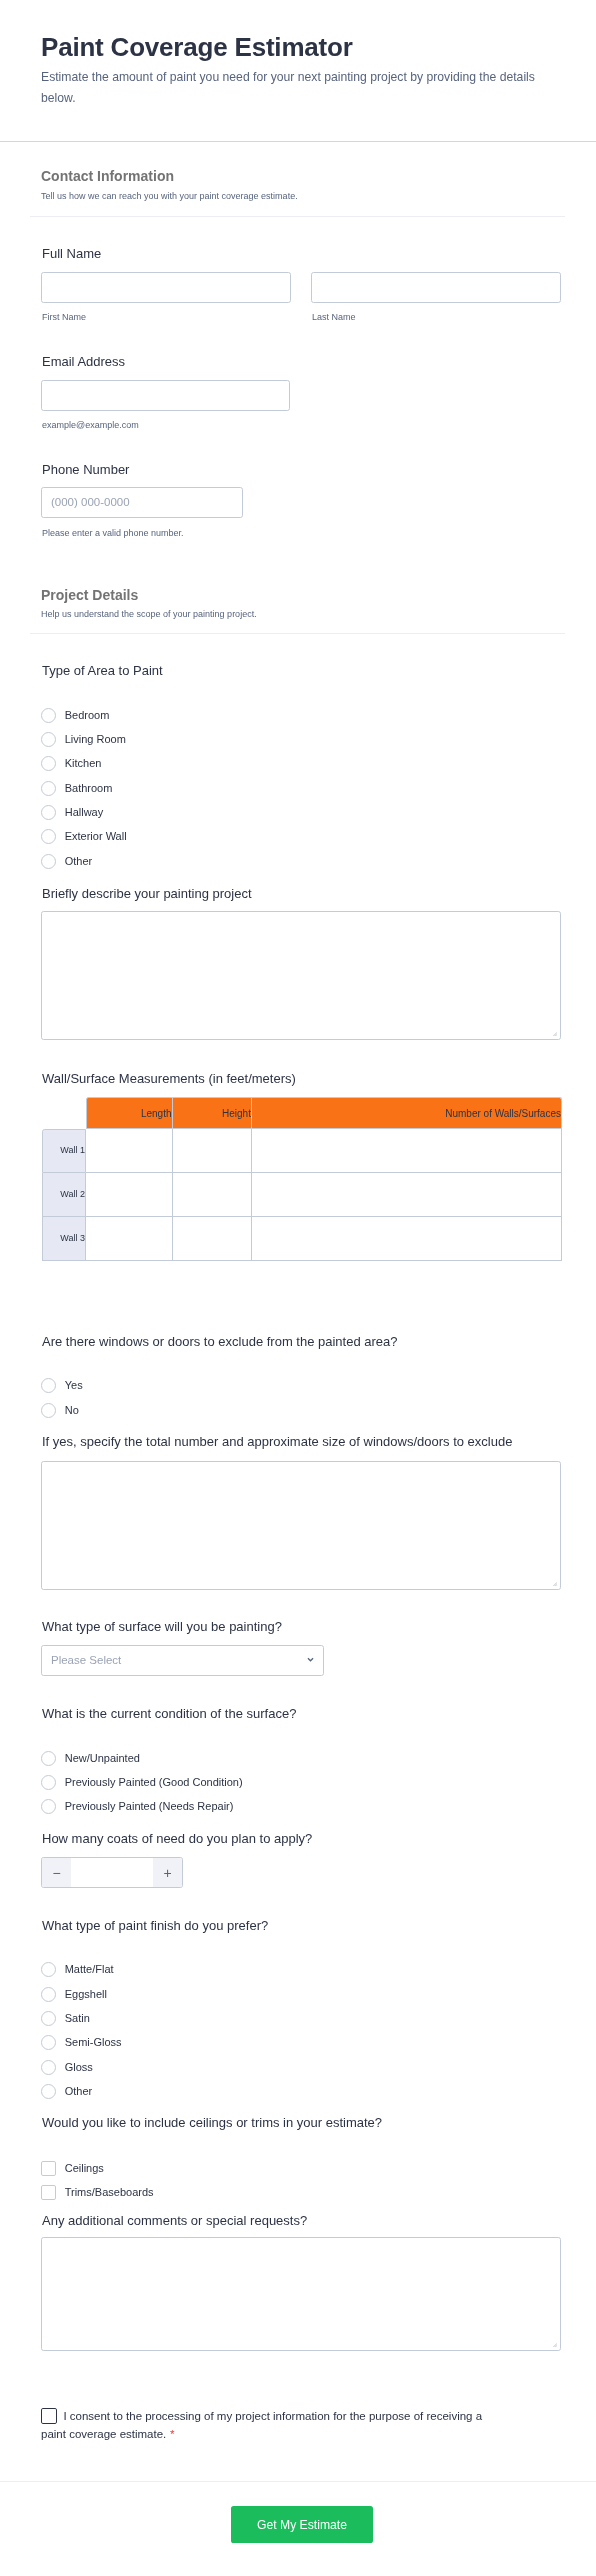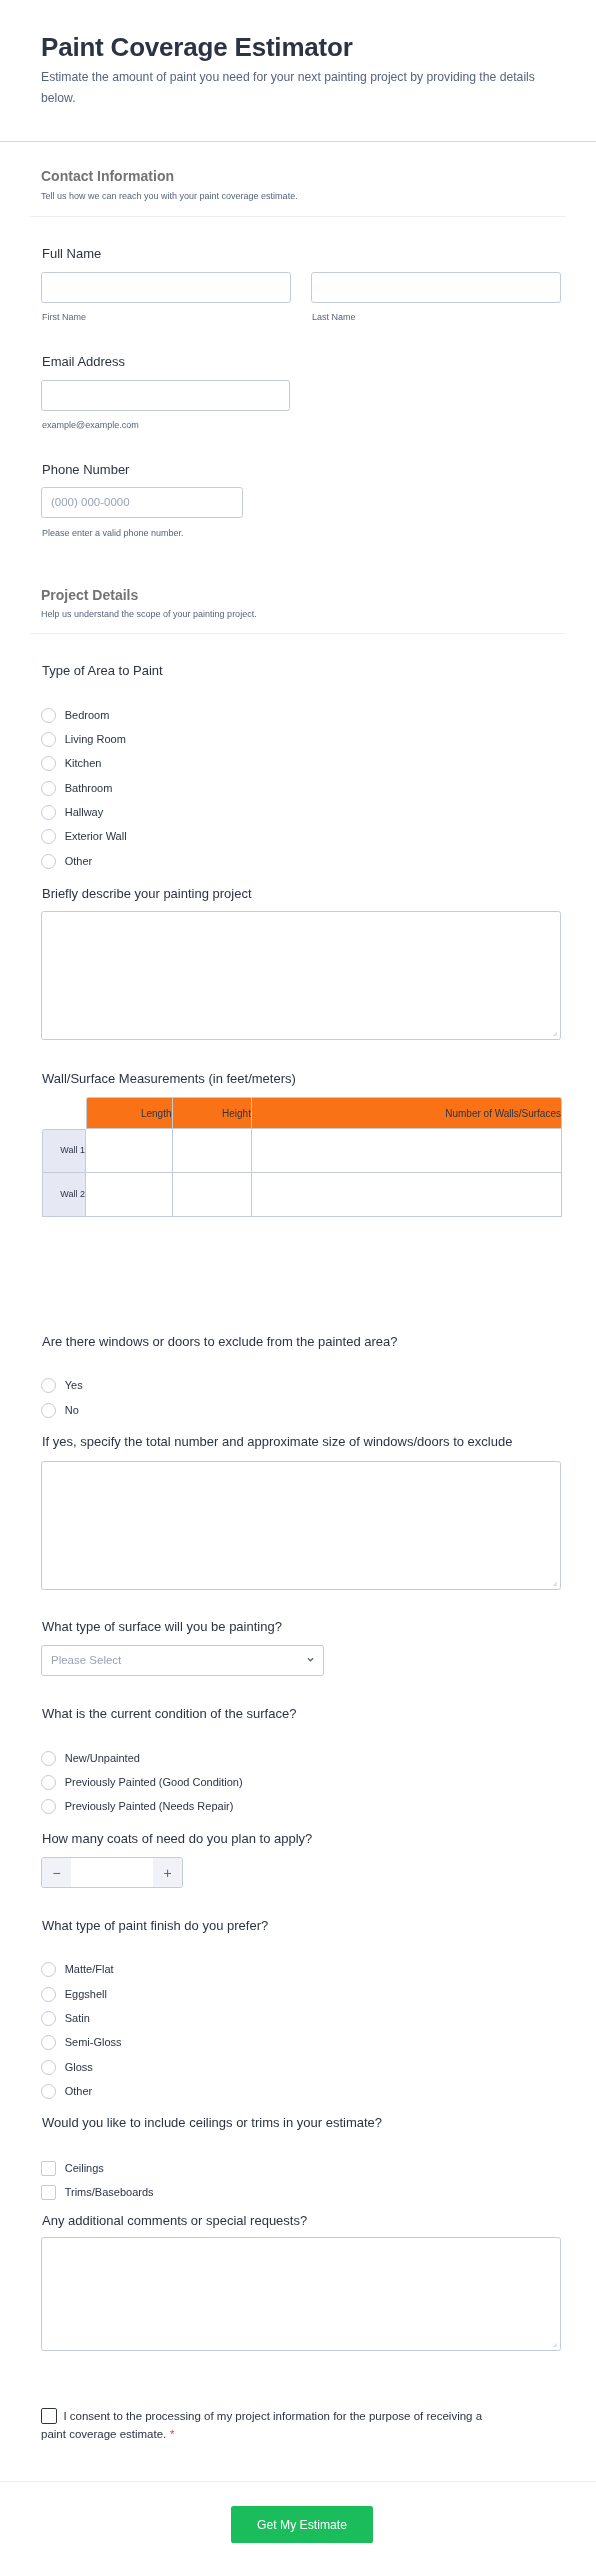--- a/index.html
+++ b/index.html
@@ -121,20 +121,26 @@
       <td></td>
         <td></td>
         <td></td>
     </tr>
     <tr>
       <th class="row"><span>Wall 2</span></th>
       <td></td>
         <td></td>
         <td></td>
     </tr>
+    <tr>
+      <th class="row"><span>Wall 3</span></th>
+      <td></td>
+        <td></td>
+        <td></td>
+    </tr>
   </tbody>
 </table>
 
 <div class="abs label" style="top:1334px">Are there windows or doors to exclude from the painted area?</div>
 <div class="abs opt" style="top:1360px">
     <span class="radio"></span>
     <span class="opt-label">Yes</span>
   </div>
 <div class="abs opt" style="top:1385px">
     <span class="radio"></span>

